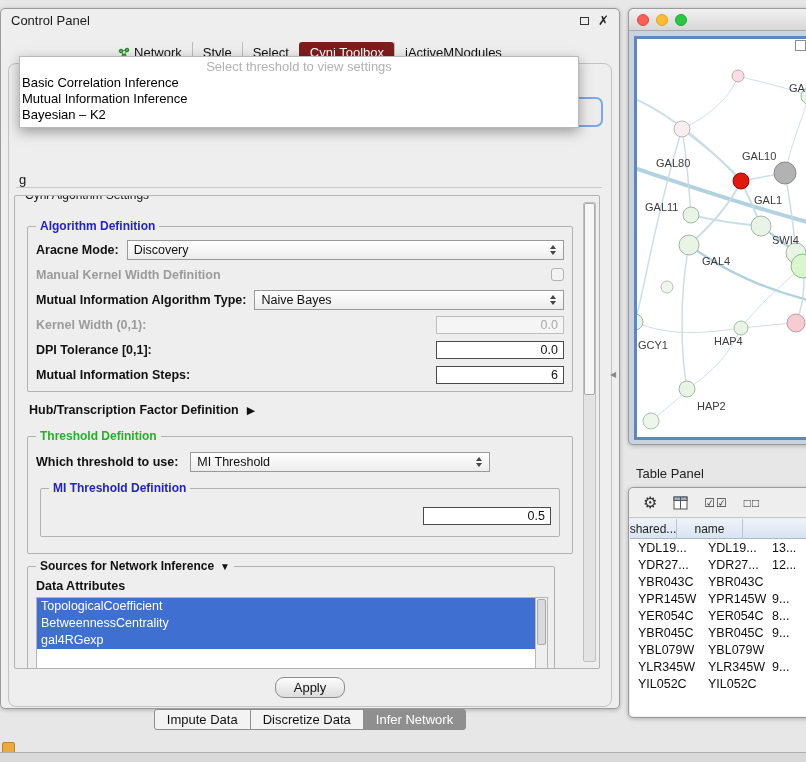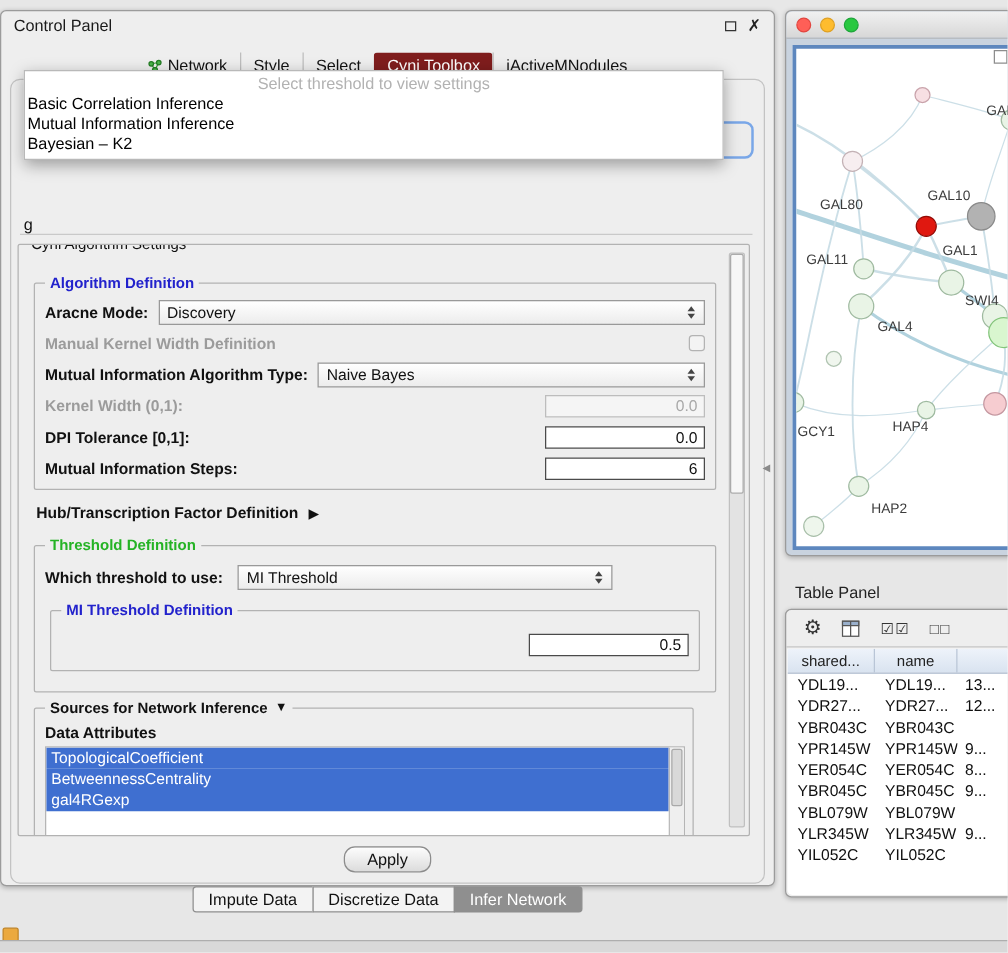--- a/index.html
+++ b/index.html
@@ -84,21 +84,21 @@
 
   
   .table-panel-label { position:absolute; left:636px; top:466px; font-size:13px; color:#222; }
   .table-panel { left:628px; top:487px; width:200px; height:231px; }
   .tp-toolbar { height:30px; display:flex; align-items:center; gap:16px; padding-left:14px; border-bottom:1px solid #c6c6c6; }
   .tp-gear { font-size:16px; color:#333; line-height:1; }
   .tp-checks { font-size:12px; letter-spacing:1px; color:#333; }
   .ttable { position:absolute; top:31px; left:1px; right:1px; bottom:1px; background:#fff; overflow:hidden; border-radius:0 0 4px 4px; }
   .thead { display:flex; height:20px; background:linear-gradient(#eef3fa,#d9e3f0); border-bottom:1px solid #a9b8cb; }
   .thcell { display:flex; align-items:center; justify-content:center; font-size:12px; color:#222; border-right:1px solid #b9c5d6; }
-  .thcell.c0 { width:70px; } .thcell.c1 { width:66px; } .thcell.c2 { flex:1; border-right:none; }
+  .thcell.c0 { width:47px; } .thcell.c1 { width:66px; } .thcell.c2 { flex:1; border-right:none; }
   .trow { display:flex; height:17px; }
   .tcell { font-size:12.5px; color:#101010; display:flex; align-items:center; padding-left:8px; overflow:hidden; white-space:nowrap; }
   .tcell.c0 { width:70px; } .tcell.c1 { width:66px; } .tcell.c2 { flex:1; padding-left:6px; }
 
   
   .splitter-arrow { position:absolute; left:610px; top:370px; font-size:8px; color:#8a8a8a; }
   .mini-icon { position:absolute; left:2px; top:742px; width:13px; height:13px; background:#eba93f; border:1px solid #c08427; border-radius:2px; }
   .bottom-bar { position:absolute; left:0; bottom:0; width:806px; height:10px; background:#d9d9d9; border-top:1px solid #aeaeae; }
 </style>
 </head>

